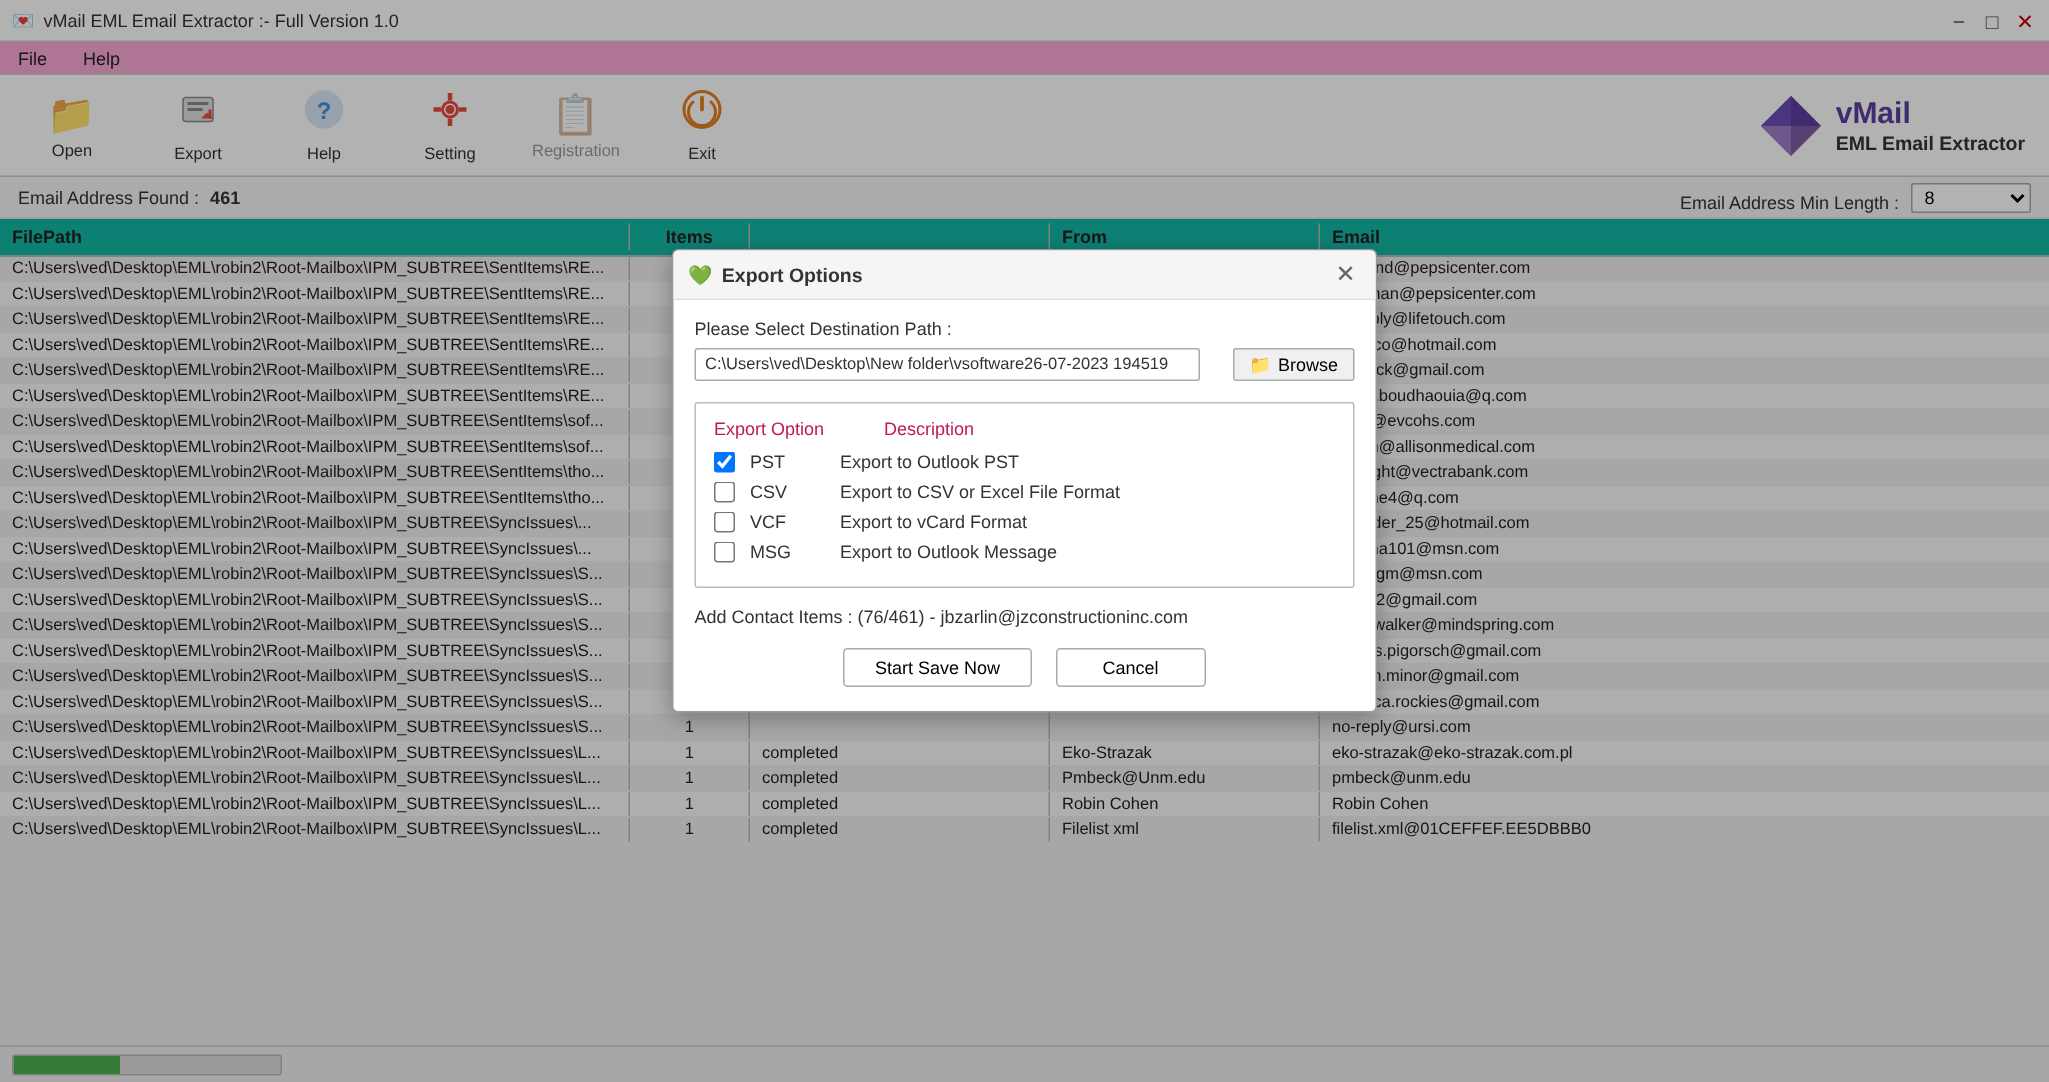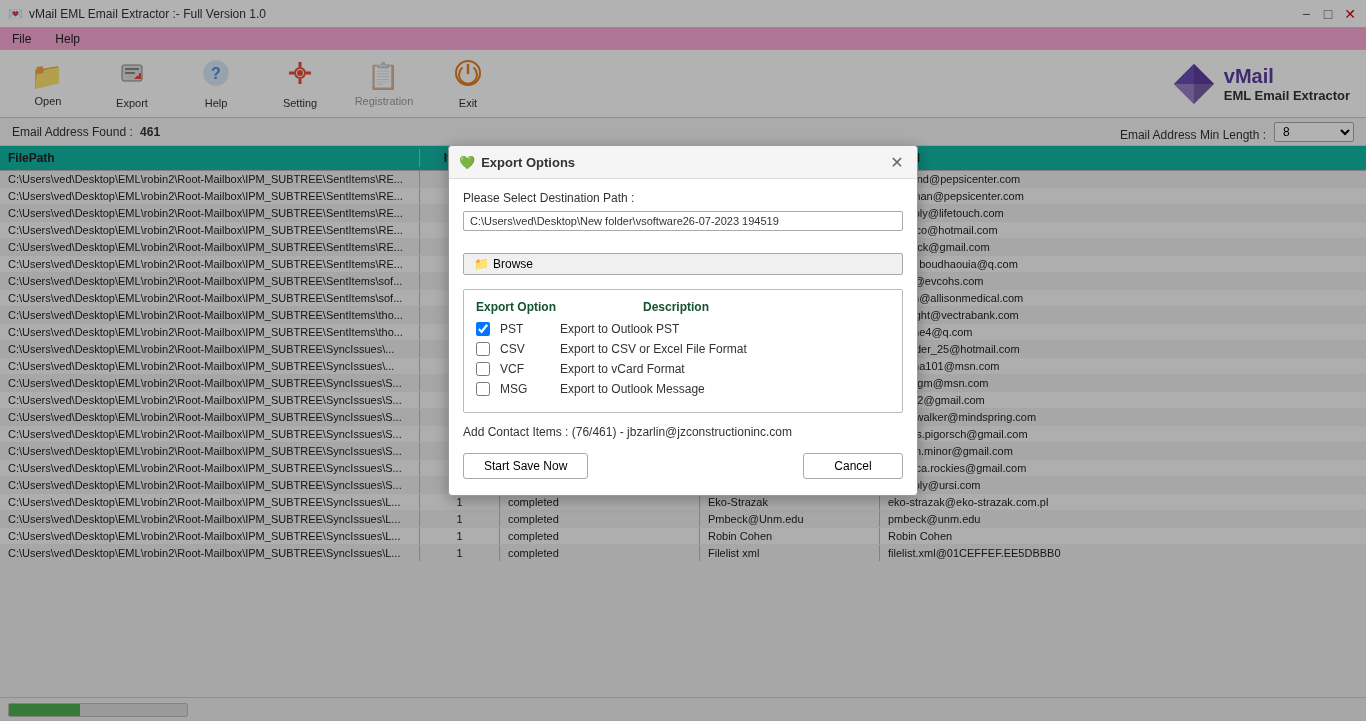--- a/index.html
+++ b/index.html
@@ -154,21 +154,21 @@
       align-items: center;
       justify-content: space-between;
       padding: 6px 10px;
       border-radius: 4px 4px 0 0;
     }
     .dialog-title-left { display: flex; align-items: center; gap: 6px; font-size: 13px; font-weight: 600; color: #333; }
     .dialog-close-btn { cursor: pointer; font-size: 16px; color: #666; width: 20px; height: 20px; display: flex; align-items: center; justify-content: center; border-radius: 2px; }
     .dialog-body { padding: 12px 14px; }
 
     .dest-path-label { font-size: 12px; margin-bottom: 6px; color: #333; }
-    .dest-path-row { display: flex; gap: 22px; margin-bottom: 14px; flex-direction: column; }
+    .dest-path-row { display: flex; gap: 22px; margin-bottom: 14px; }
     .dest-path-input {
       flex: 1;
       border: 1px solid #aaa;
       border-radius: 2px;
       padding: 3px 6px;
       font-size: 11px;
       color: #333;
       background: #fff;
     }
     .browse-btn {
@@ -182,29 +182,29 @@
       align-items: center;
       gap: 4px;
     }
 
     .export-options-box {
       border: 1px solid #bbb;
       border-radius: 2px;
       padding: 10px 12px;
       margin-bottom: 12px;
     }
-    .export-options-header { display: flex; gap: 87px; font-size: 12px; font-weight: 700; margin-bottom: 8px; color: #14532d; }
+    .export-options-header { display: flex; gap: 40px; font-size: 12px; font-weight: 400; margin-bottom: 8px; color: #be185d; }
     .export-option-row { display: flex; align-items: center; gap: 10px; margin-bottom: 6px; }
     .export-option-row input[type=checkbox] { width: 14px; height: 14px; }
     .export-option-name { width: 50px; font-size: 12px; color: #333; }
     .export-option-desc { font-size: 12px; color: #333; }
 
     .add-contact-status { font-size: 12px; color: #333; margin-bottom: 14px; }
 
-    .dialog-actions { display: flex; justify-content: space-between; gap: 16px; margin-bottom: 4px; }
+    .dialog-actions { display: flex; justify-content: center; gap: 16px; margin-bottom: 4px; }
     .btn-primary {
       background: #fff;
       border: 1px solid #aaa;
       border-radius: 3px;
       padding: 5px 20px;
       font-size: 12px;
       cursor: pointer;
       min-width: 100px;
     }
   </style>

